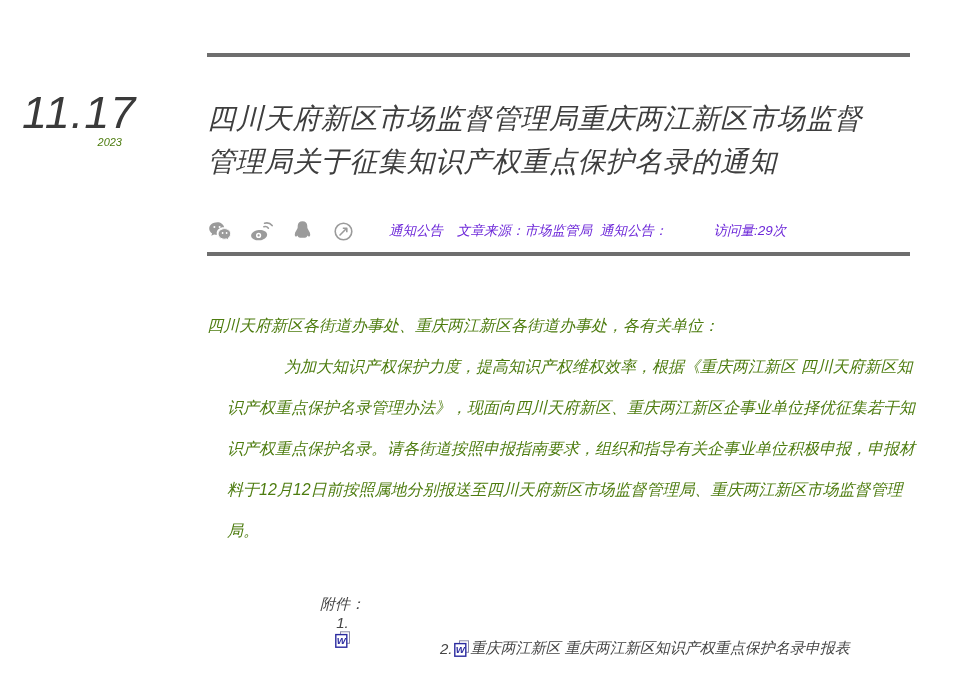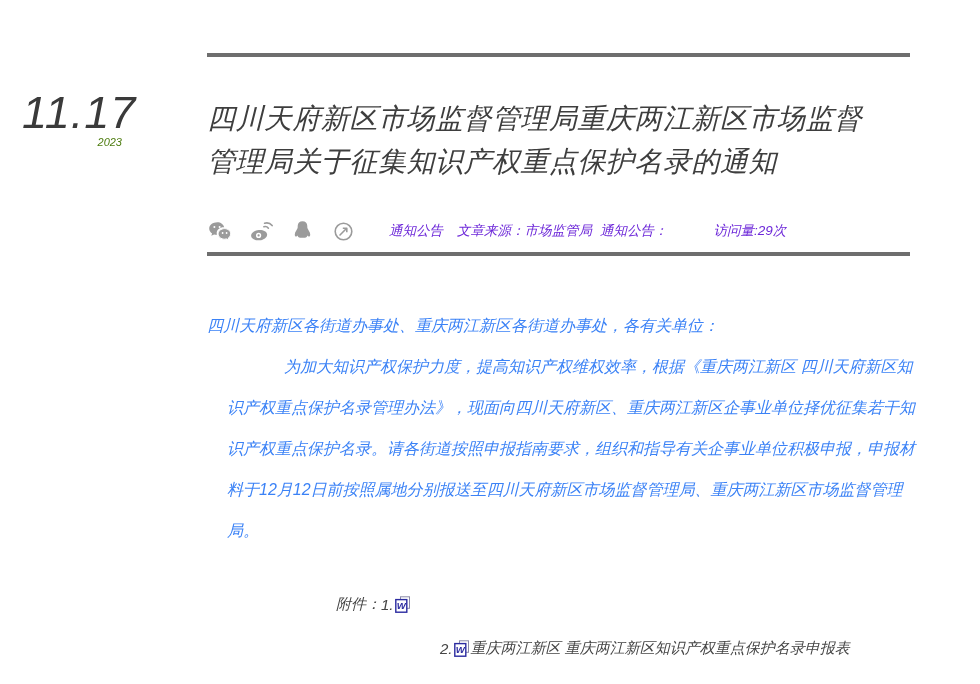--- a/index.html
+++ b/index.html
@@ -89,35 +89,35 @@
   .meta .m-pair { margin-right: 8px; }
   .meta .m-visits { margin-left: 32px; }
 
   
   .article {
     position: absolute;
     left: 207px; top: 305px;
     width: 708px;
     font-size: 16px;
     line-height: 41px;
-    color: #3b82f6;
+    color: #4d7c0f;
   }
   .article p { margin: 0; }
   .article .indent { text-indent: 57px; margin-left: 20px; }
 
   
   .attach-line {
     position: absolute;
     font-size: 15px;
     color: #454545;
     white-space: nowrap;
     display: flex;
     align-items: center;
   }
-  .attach-1 { left: 336px; top: 595px; }
+  .attach-1 { left: 320px; top: 595px; flex-direction: column; }
   .attach-2 { left: 440px; top: 639px; }
   .attach-link {
     display: inline-flex;
     align-items: center;
     cursor: pointer;
     color: #454545;
     text-decoration: none;
   }
   .doc-icon { display: inline-block; margin: 0 1px; }
   .doc-icon svg { display: block; }

